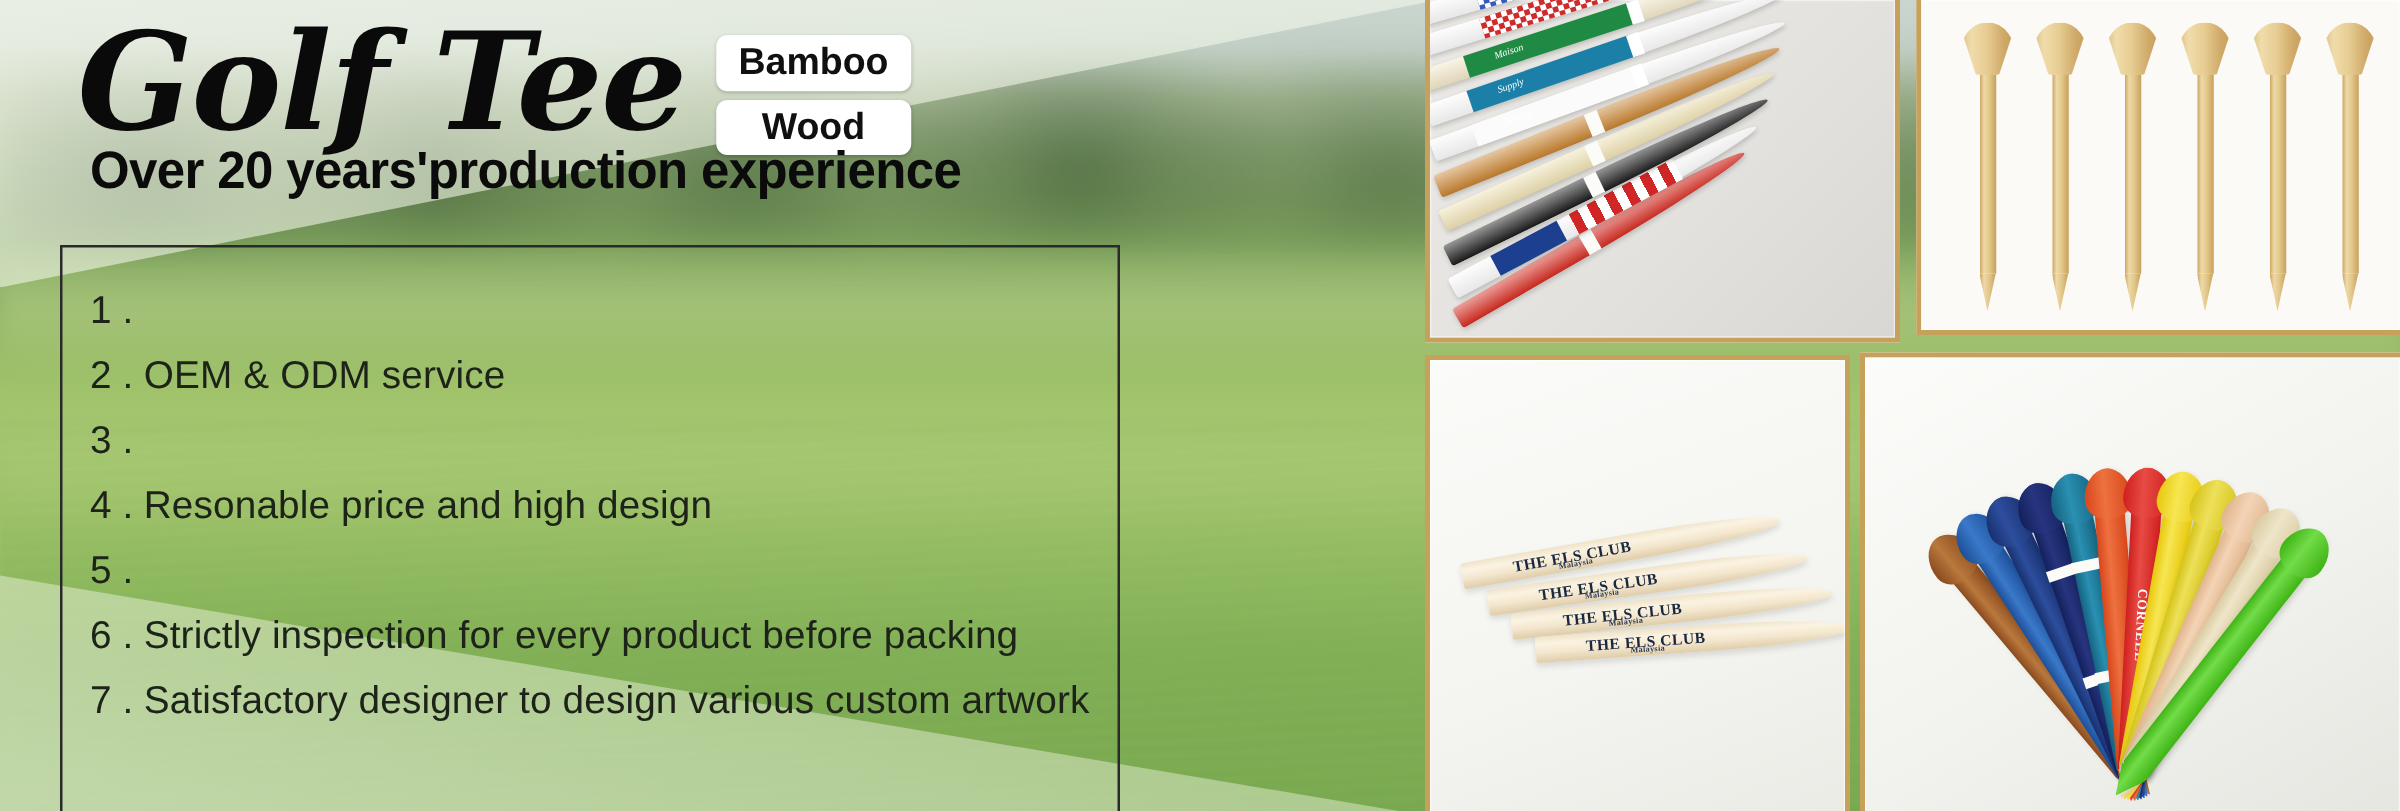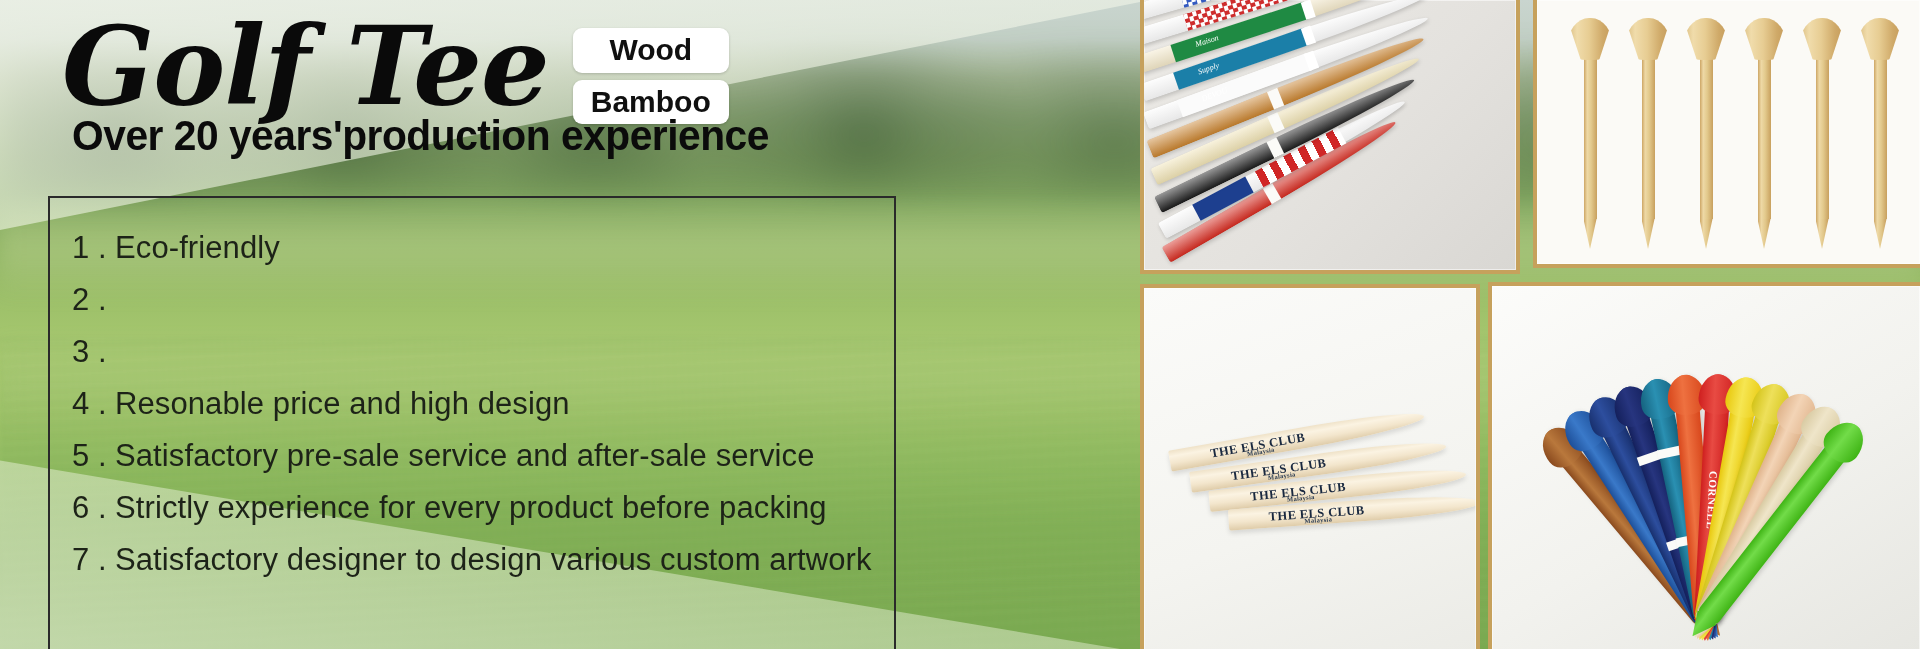--- a/index.html
+++ b/index.html
@@ -252,56 +252,55 @@
   <div class="bg-bands"></div>
   <div class="bg-grass"></div>
   <div class="diag-top"></div>
   <div class="diag-bottom"></div>
 
   <div class="left-col">
 
     <div class="title-row">
       <div class="title">Golf Tee</div>
       <div class="badges">
+        <div class="badge">Bamboo</div>
         <div class="badge">Wood</div>
-        <div class="badge">Bamboo</div>
       </div>
     </div>
 
     <div class="subtitle">Over 20 years'production experience</div>
 
     <div class="feature-box">
       <ul class="feature-list">
         <li>
           <span class="f-num">1</span>
           <span class="f-dot">.</span>
-          <span class="f-txt">Eco-friendly</span>
         </li>
         <li>
           <span class="f-num">2</span>
           <span class="f-dot">.</span>
+          <span class="f-txt">OEM &amp; ODM service</span>
         </li>
         <li>
           <span class="f-num">3</span>
           <span class="f-dot">.</span>
         </li>
         <li>
           <span class="f-num">4</span>
           <span class="f-dot">.</span>
           <span class="f-txt">Resonable price and high design</span>
         </li>
         <li>
           <span class="f-num">5</span>
           <span class="f-dot">.</span>
-          <span class="f-txt">Satisfactory pre-sale service and after-sale service</span>
         </li>
         <li>
           <span class="f-num">6</span>
           <span class="f-dot">.</span>
-          <span class="f-txt">Strictly experience for every product before packing</span>
+          <span class="f-txt">Strictly inspection for every product before packing</span>
         </li>
         <li>
           <span class="f-num">7</span>
           <span class="f-dot">.</span>
           <span class="f-txt">Satisfactory designer to design various custom artwork</span>
         </li>
       </ul>
     </div>
   </div>
 

